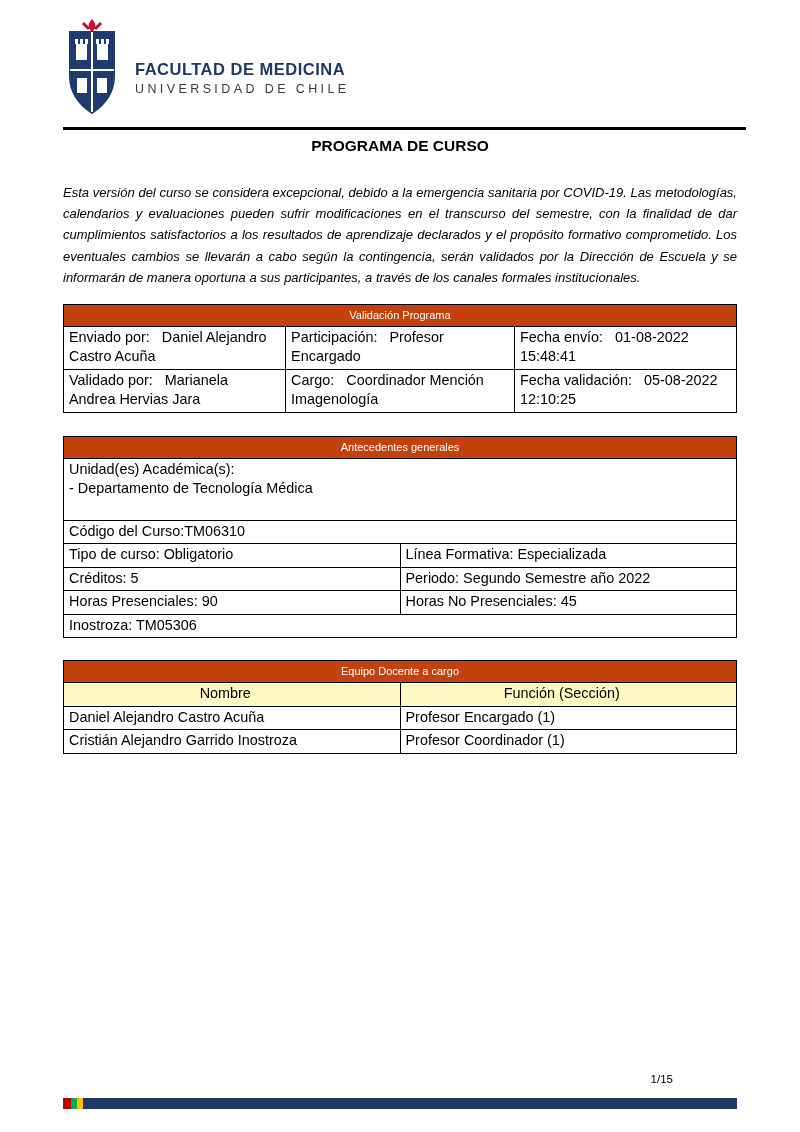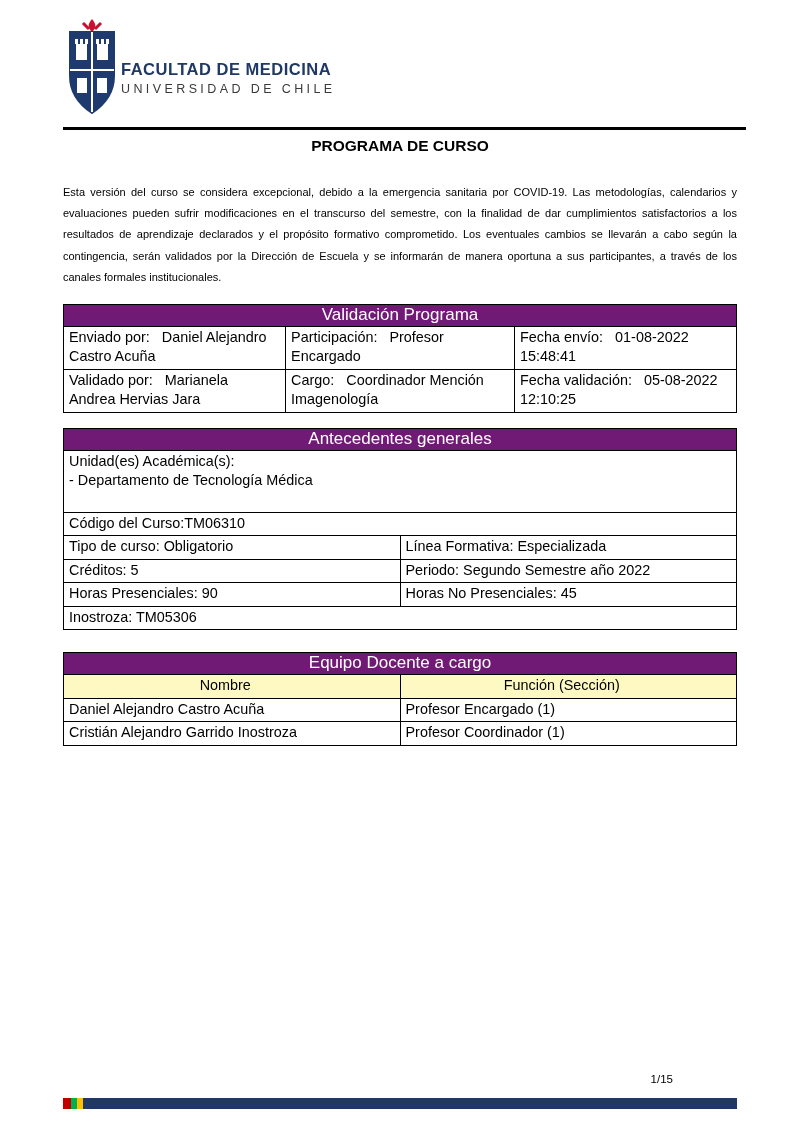--- a/index.html
+++ b/index.html
@@ -9,21 +9,21 @@
     width: 800px;
     height: 1132px;
     background: #ffffff;
     font-family: "Liberation Sans", sans-serif;
     color: #000000;
     overflow: hidden;
   }
   .content { padding: 18px 63px 0 63px; }
 
   
-  .header { display: flex; align-items: center; }
+  .header { display: flex; align-items: center; gap: 14px; }
   .logo-box { width: 58px; height: 98px; flex: 0 0 auto; }
   .brand-text { margin-top: 22px; }
   .faculty-name {
     color: #1F3864;
     font-weight: 700;
     font-size: 16.5px;
     letter-spacing: 0.5px;
   }
   .university-name {
     color: #3a3a3a;
@@ -38,50 +38,51 @@
     width: calc(100% + 9px);
   }
 
   
   .doc-title { margin-top: 3px; text-align: center; font-size: 15.5px; font-weight: 600; line-height: 26px; }
 
   
   .intro {
     margin-top: 23px;
     text-align: justify;
-    font-size: 11px;
+    font-size: 13px;
     line-height: 21.4px;
+    font-style: italic;
   }
 
   
   table { width: 100%; border-collapse: collapse; table-layout: fixed; }
   td {
     border: 1px solid #000;
     padding: 1px 18px 2px 5px;
     font-size: 14.4px;
     line-height: 19.5px;
     vertical-align: top;
     white-space: pre-wrap;
     word-wrap: break-word;
   }
   td.blue-head {
-    background: #701a75;
+    background: #c2410c;
     color: #ffffff;
     text-align: center;
-    font-size: 17px;
+    font-size: 11px;
     line-height: 18px;
     padding: 1px 0 2px 0;
     white-space: normal;
   }
   td.gray-head {
     background: #fef9c3;
     text-align: center;
   }
   .tbl-validacion { margin-top: 15px; }
-  .tbl-antecedentes { margin-top: 15px; }
+  .tbl-antecedentes { margin-top: 23px; }
   .tbl-equipo { margin-top: 22px; }
   td.unidad-cell { min-height: 56px; height: 62px; }
 
   
   .page-number {
     position: absolute;
     top: 1073px;
     right: 127px;
     font-size: 11.5px;
   }

